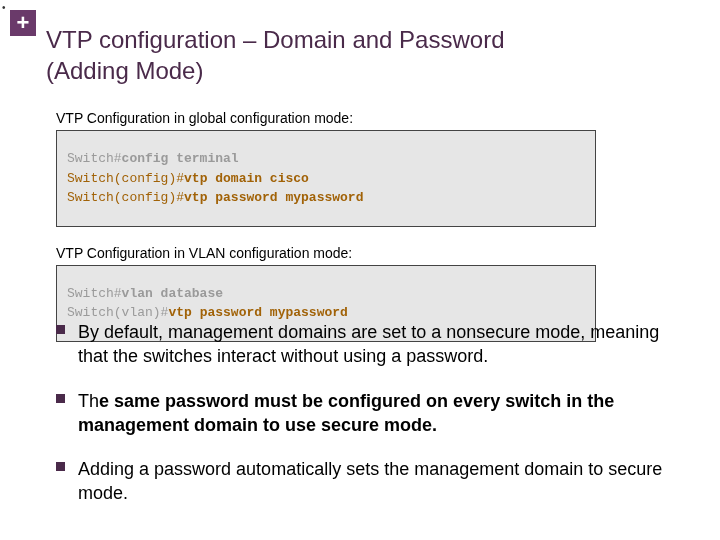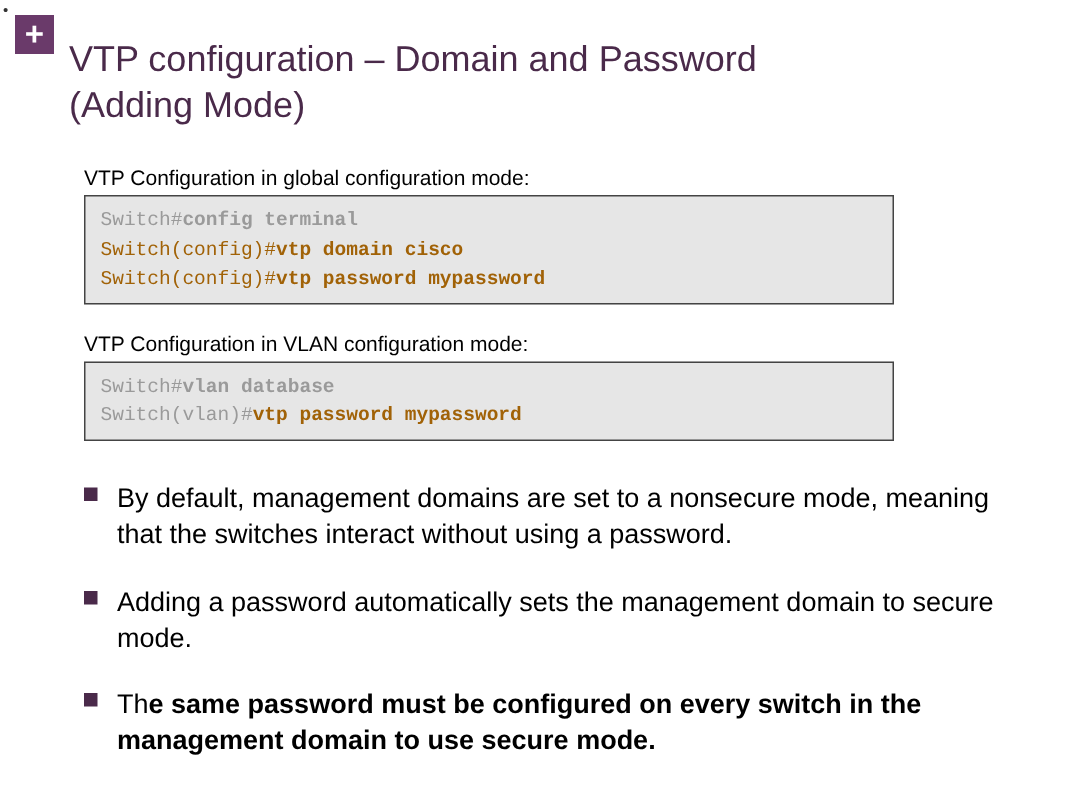--- a/index.html
+++ b/index.html
@@ -55,21 +55,21 @@
     width: 540px;
   }
   .section-label {
     font-size: 14px;
     color: #000;
     margin: 18px 0 4px 0;
   }
   .code-box {
     border: 1px solid #444;
     background: #e6e6e6;
-    padding: 6px 10px;
+    padding: 18px 10px;
     font-family: "Courier New", Courier, monospace;
     font-size: 13px;
     line-height: 1.5;
     color: #000;
     margin-bottom: 14px;
     text-align: left;
   }
   .code-line { white-space: pre; }
   .faded { color: #9a9a9a; }
   .dark  { color: #a16207; }
@@ -132,21 +132,21 @@
       <div class="code-line"><span class="faded">Switch#</span><span class="faded bold">vlan database</span></div>
       <div class="code-line"><span class="faded">Switch(vlan)#</span><span class="dark bold">vtp password mypassword</span></div>
     </div>
 
   </div>
 
   <div class="bullets">
     <div class="bullet">
       <span>By default, management domains are set to a nonsecure mode, meaning that the switches interact without using a password.</span>
     </div>
+    <div class="bullet emph-mixed">
+      <span>Th</span><span class="partial-bold">e same password must be configured on every switch in the management domain to use secure mode.</span>
+    </div>
     <div class="bullet">
       <span>Adding a password automatically sets the management domain to secure mode.</span>
-    </div>
-    <div class="bullet emph-mixed">
-      <span>Th</span><span class="partial-bold">e same password must be configured on every switch in the management domain to use secure mode.</span>
     </div>
   </div>
 
 </div>
 
 </body></html>

